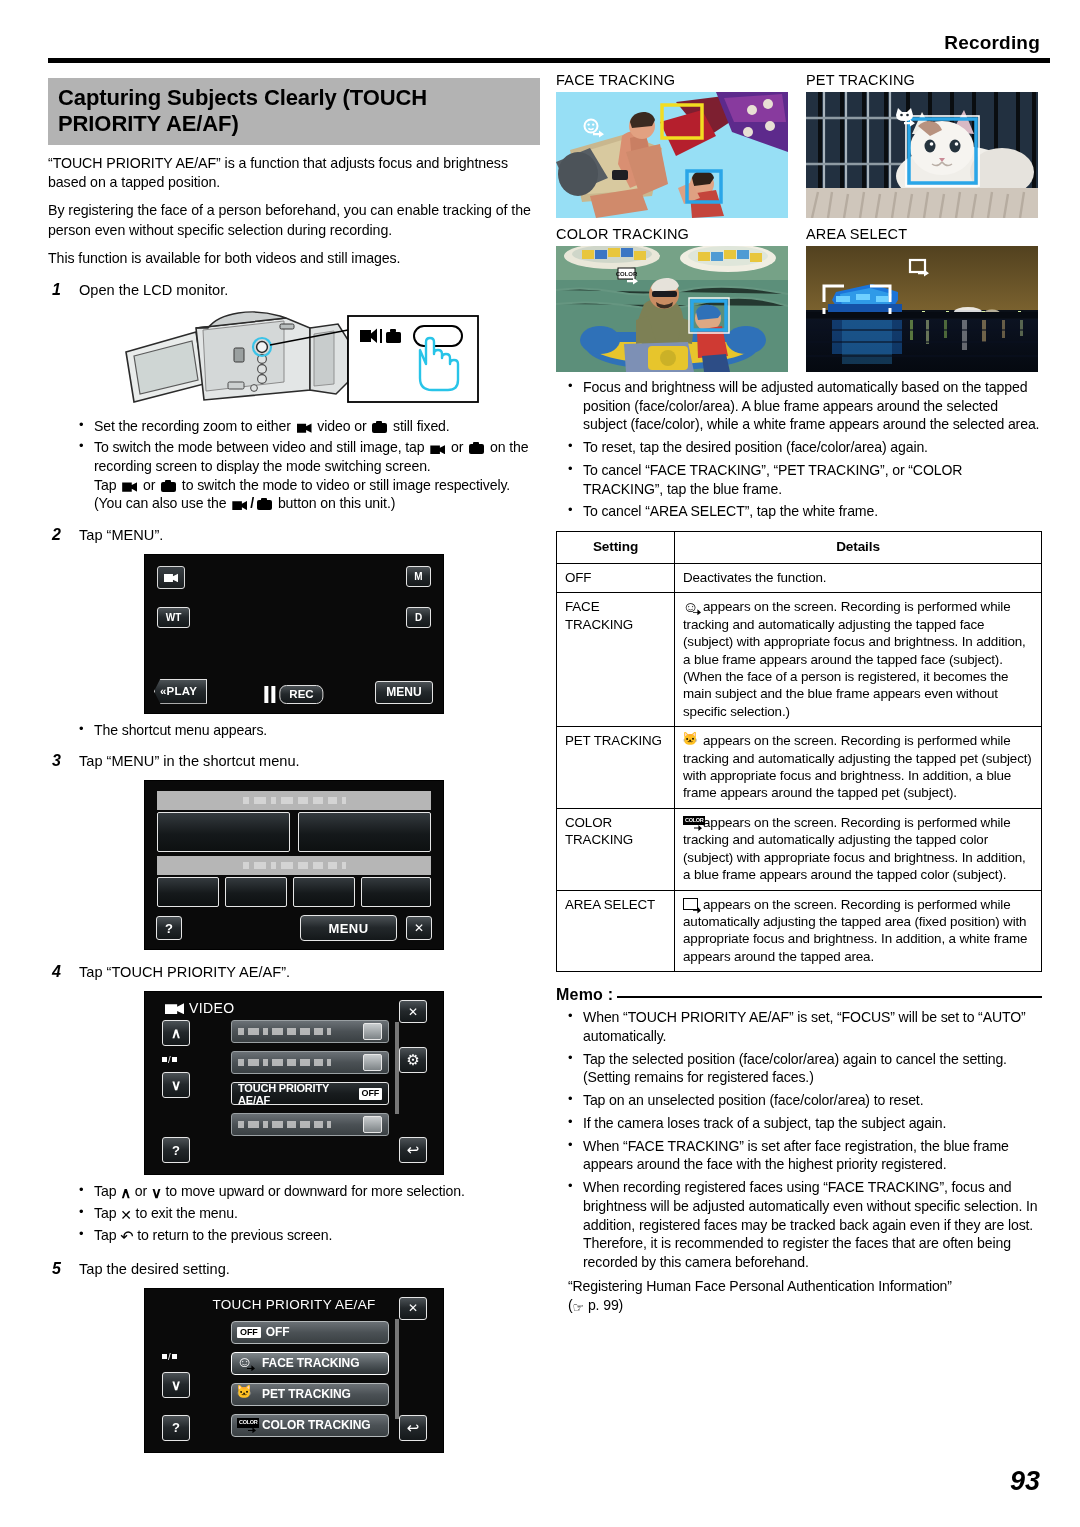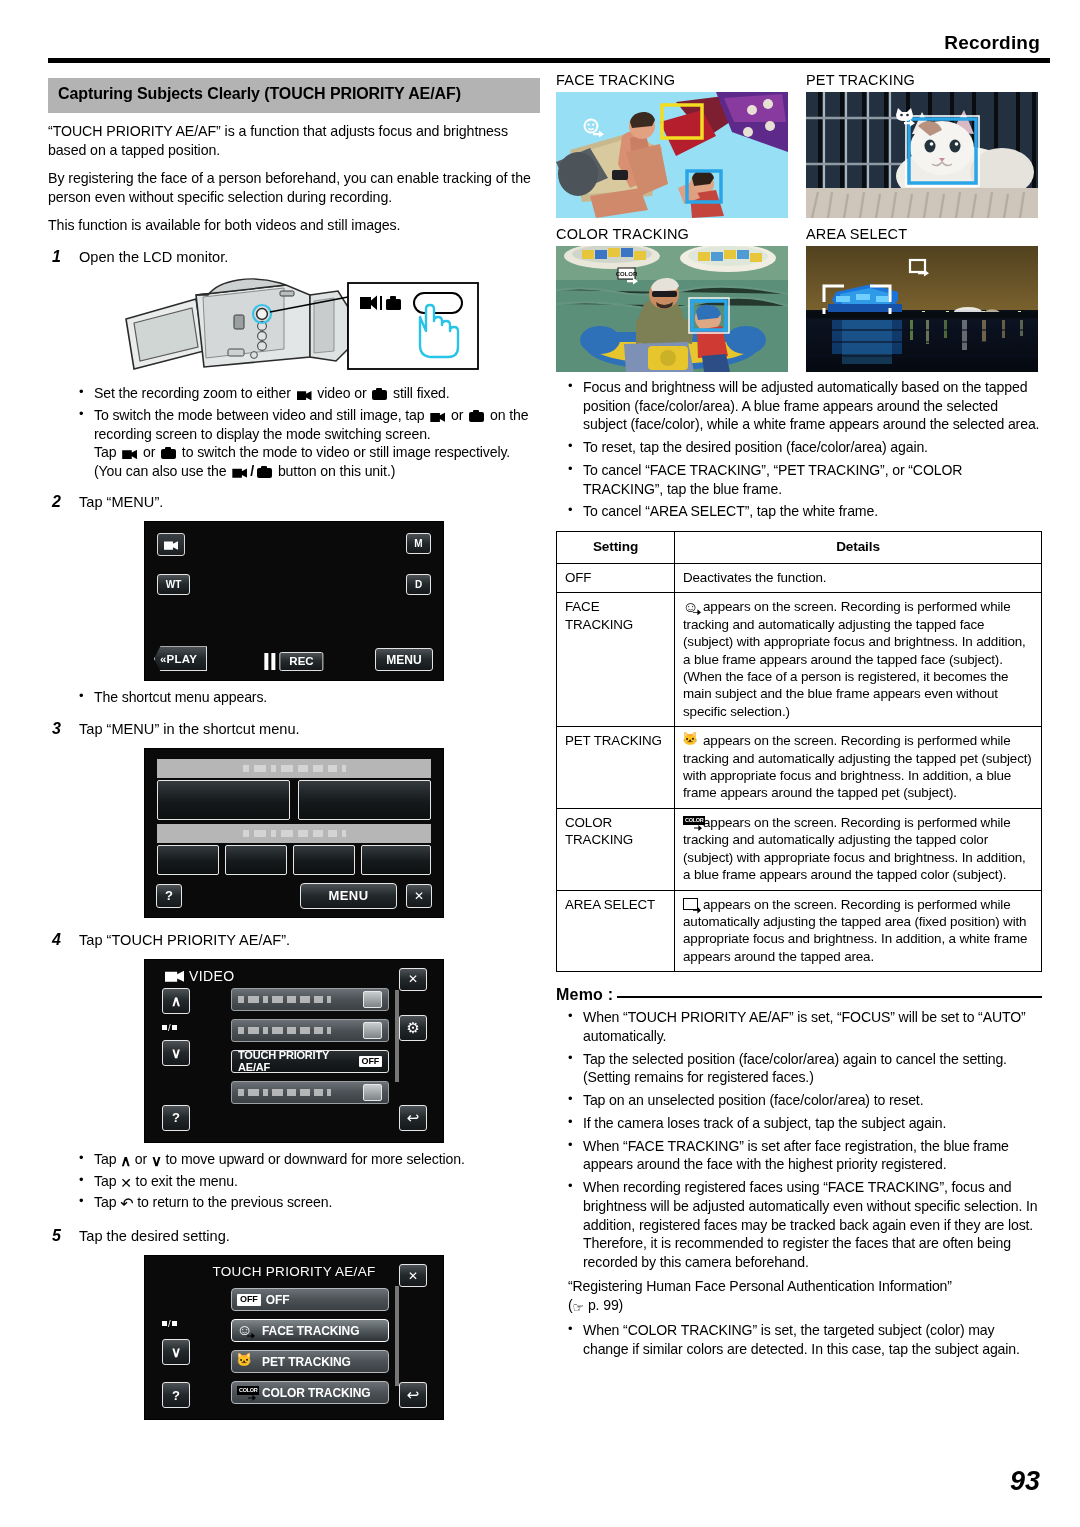--- a/index.html
+++ b/index.html
@@ -52,21 +52,21 @@
     position: absolute;
     left: 556px;
     top: 72px;
     width: 486px;
   }
 
   
   .title-bar {
     background: #b3b3b3;
     padding: 7px 10px 9px 10px;
-    font-size: 16px;
+    font-size: 22px;
     font-weight: bold;
     line-height: 1.16;
     letter-spacing: -0.1px;
   }
 
   
   p.body {
     font-size: 14.2px;
     line-height: 1.35;
     margin: 9px 0 0 0;
@@ -253,21 +253,21 @@
     letter-spacing:.2px;
   }
   .rec-group {
     position:absolute; left:50%; transform:translateX(-50%); bottom:9px;
     display:flex; align-items:center; gap:4px;
   }
   .pausebars { display:flex; gap:3px; }
   .pausebars span { display:block; width:4px; height:17px; background:#fff; }
   .rec-box {
     background: linear-gradient(#4c5256,#23282b 48%,#14181a);
-    border:1.5px solid #e0e0e0; border-radius:2px;
+    border:1.5px solid #e0e0e0; border-radius:7px;
     color:#fff; font-size:11.5px; font-weight:bold;
     padding:2px 9px 3px 9px;
   }
 
   
   .scr-short { width: 300px; height: 170px; }
   .sc-bar {
     position:absolute; left:12px; right:12px; height:19px;
     background:#b6b6b6;
     display:flex; align-items:center; justify-content:center; gap:5px;
@@ -1092,21 +1092,18 @@
       <li>When “FACE TRACKING” is set after face registration, the blue frame appears around the face with the highest priority registered.</li>
       <li>When recording registered faces using “FACE TRACKING”, focus and brightness will be adjusted automatically even without specific selection. In addition, registered faces may be tracked back again even if they are lost. Therefore, it is recommended to register the faces that are often being recorded by this camera beforehand.</li>
     </ul>
 
     <p class="plainref">
       <span>“Registering Human Face Personal Authentication Information”</span><br>
       (<span class="ico ico-hand"></span>
       <span>p. 99</span>)
     </p>
 
-    <ul class="rbl" style="margin-top:0">
-      <li>When “COLOR TRACKING” is set, the targeted subject (color) may change if similar colors are detected. In this case, tap the subject again.</li>
-    </ul>
 
   </div>
 
   <div class="pagenum">93</div>
 
 </div>
 
 </body></html>

